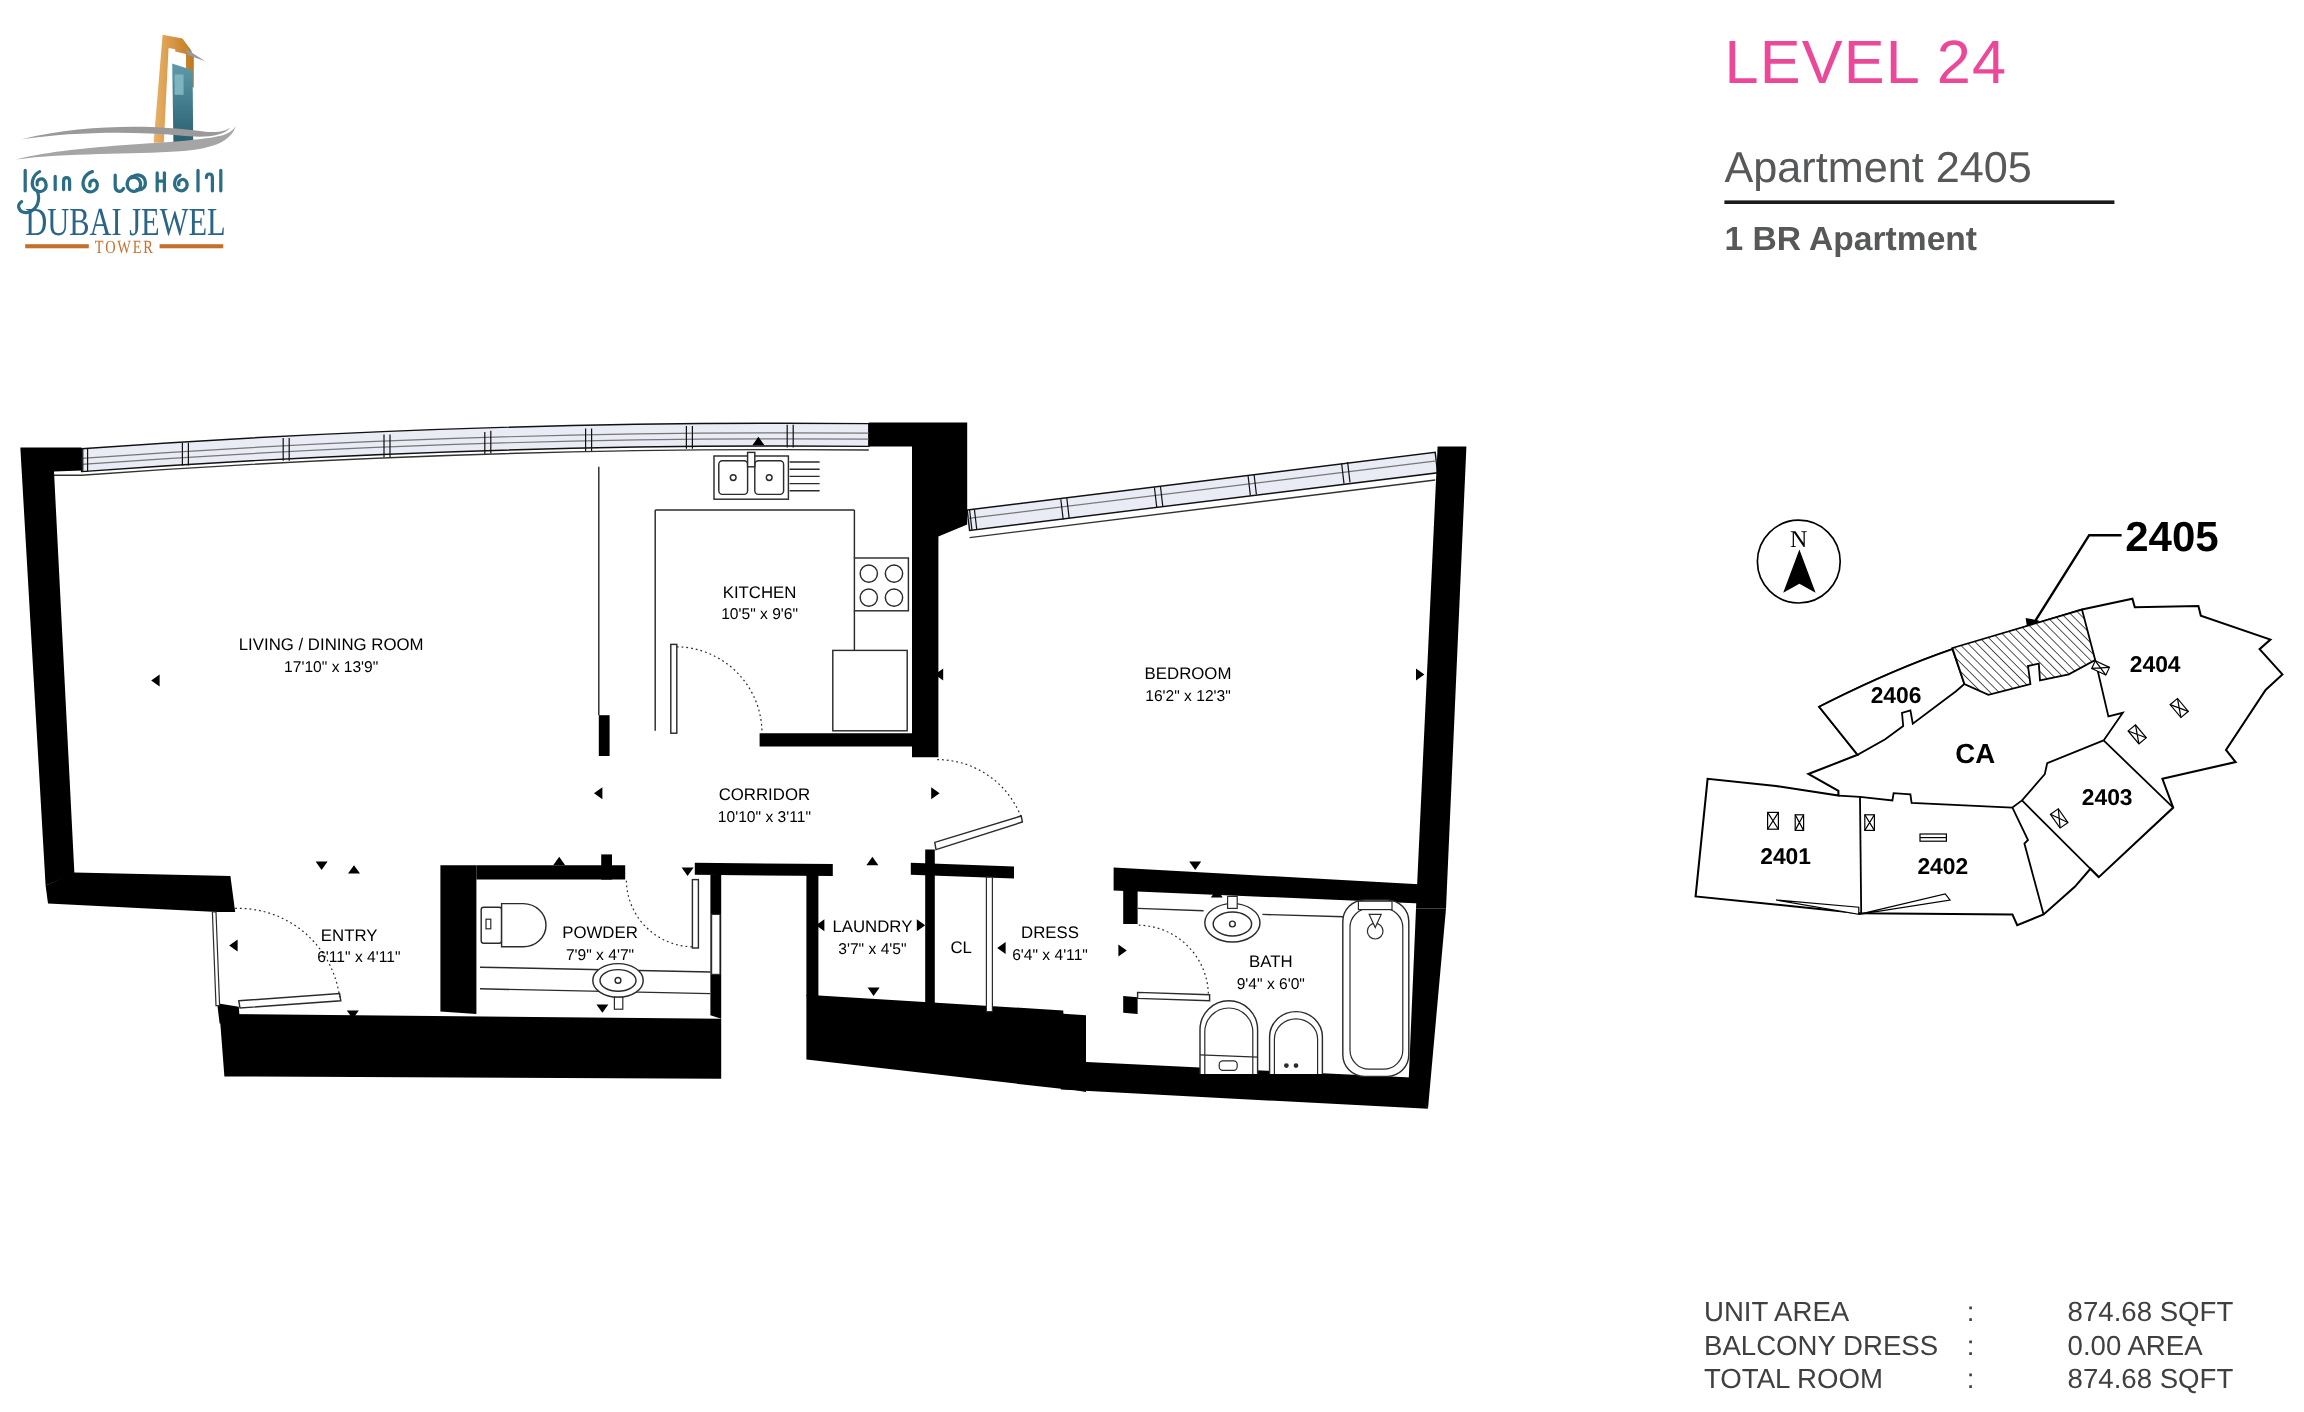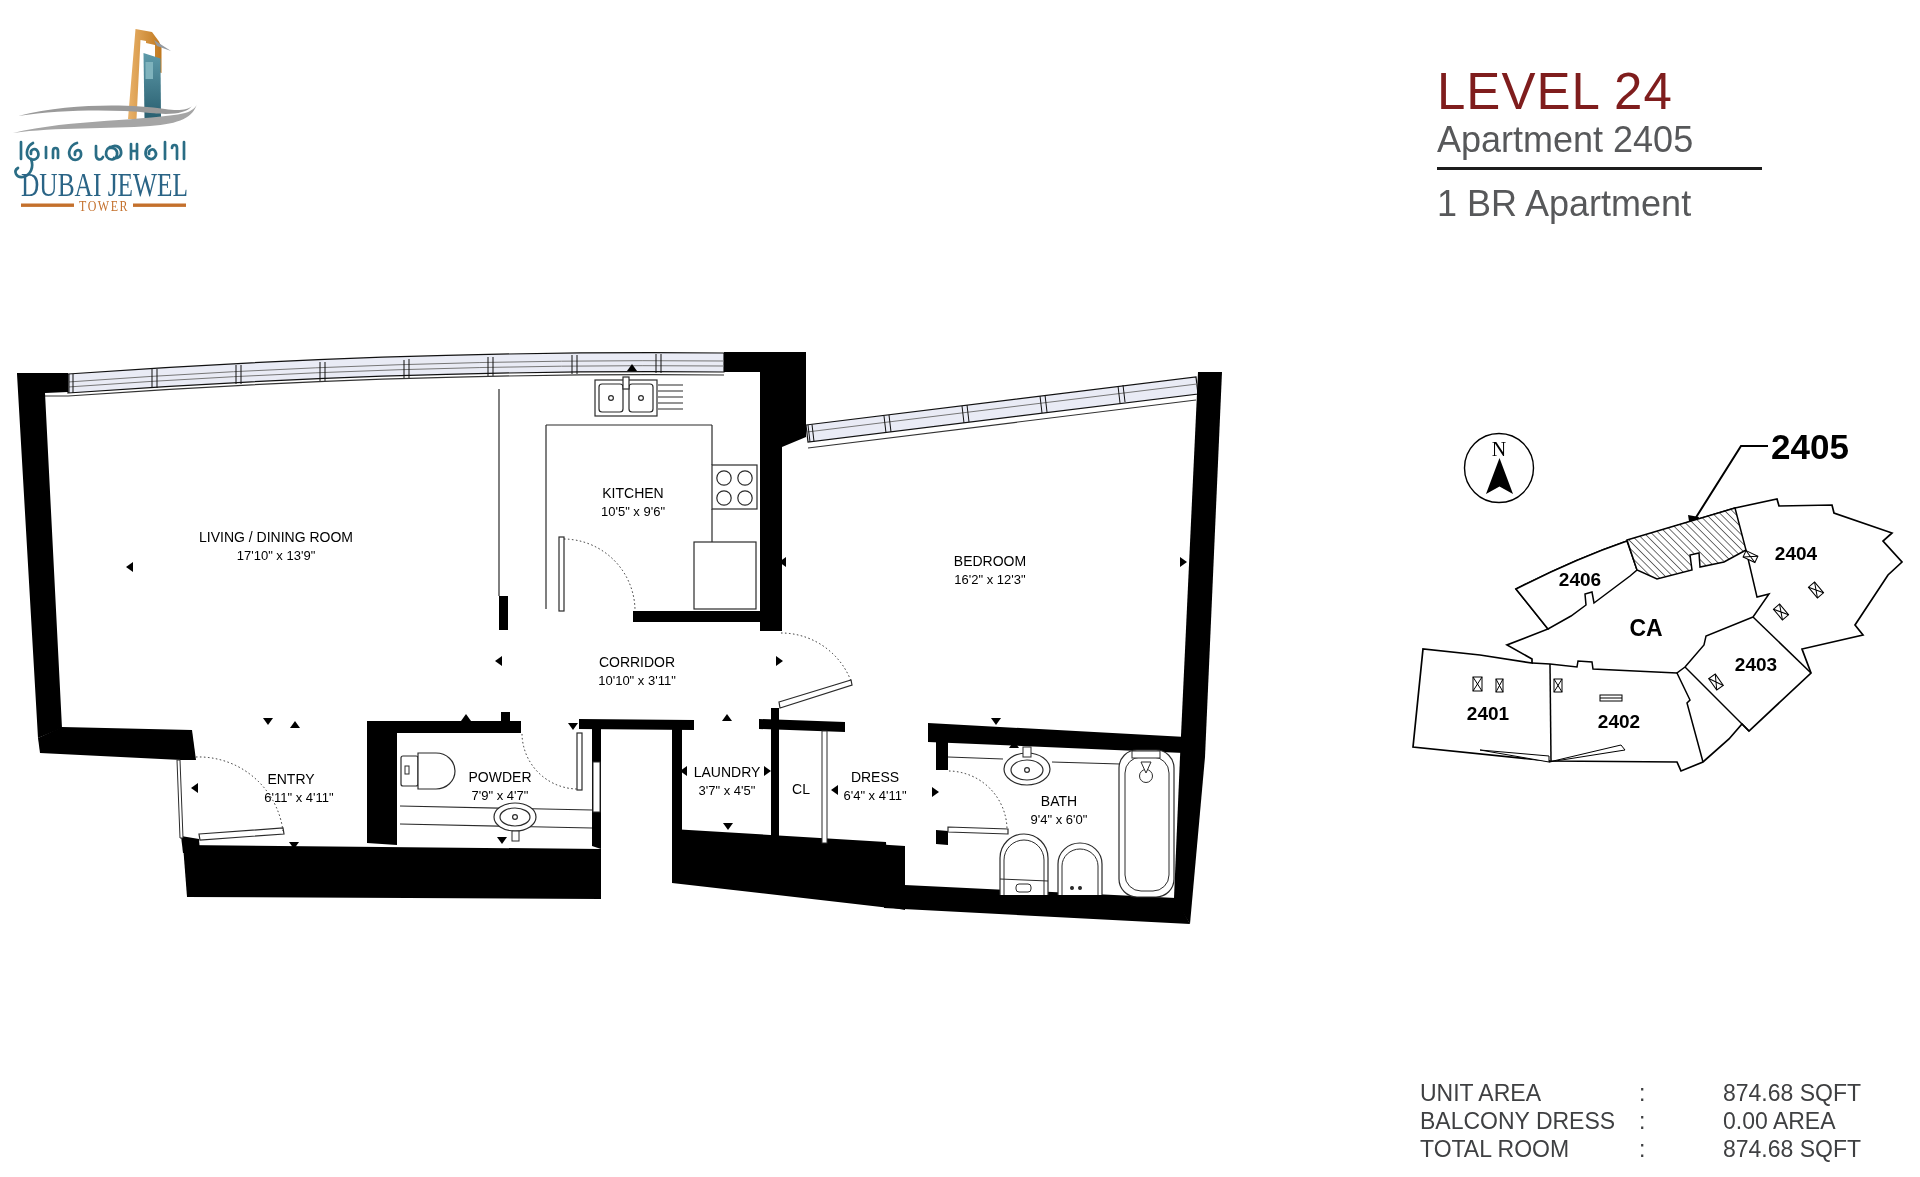--- a/index.html
+++ b/index.html
@@ -1,21 +1,21 @@
 <!DOCTYPE html>
 <html><head>
 <meta charset="utf-8">
 <style>
   html,body{margin:0;padding:0;background:#fff;}
   body{width:1920px;height:1177px;position:relative;font-family:"Liberation Sans",sans-serif;overflow:hidden;}
-  #title{position:absolute;left:1437px;top:22px;color:#7f1d1d;margin-top:40px;}
+  #title{position:absolute;left:1437px;top:22px;color:#ec4899;}
   #lvl{font-size:51px;letter-spacing:1px;}
   #apt{position:absolute;left:1437px;top:119px;font-size:36px;color:#57585a;text-align:right;}
   #uline{position:absolute;left:1437px;top:167px;width:325px;height:3px;background:#1c1c1c;}
-  #br1{position:absolute;left:1437px;top:183px;font-size:36px;color:#57585a;}
+  #br1{position:absolute;left:1437px;top:183px;font-size:28px;color:#57585a;font-weight:bold;}
   #areas{position:absolute;left:1420px;top:1080px;font-size:23px;color:#3f4042;white-space:nowrap;}
   #areas .row{height:28px;position:relative;}
   #areas .lab{position:absolute;left:0;}
   #areas .col{position:absolute;left:219px;}
   #areas .val{position:absolute;left:303px;}
 </style>
 </head>
 <body>
 
 <div id="title">

